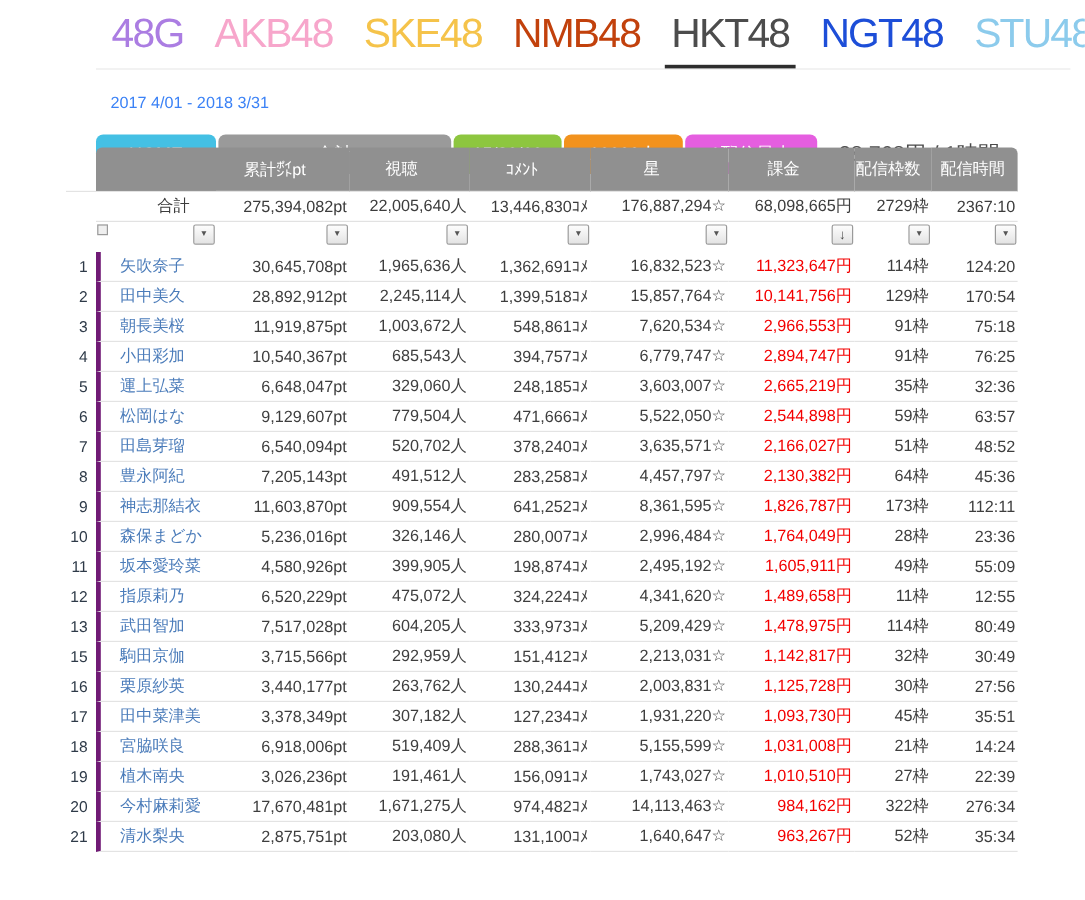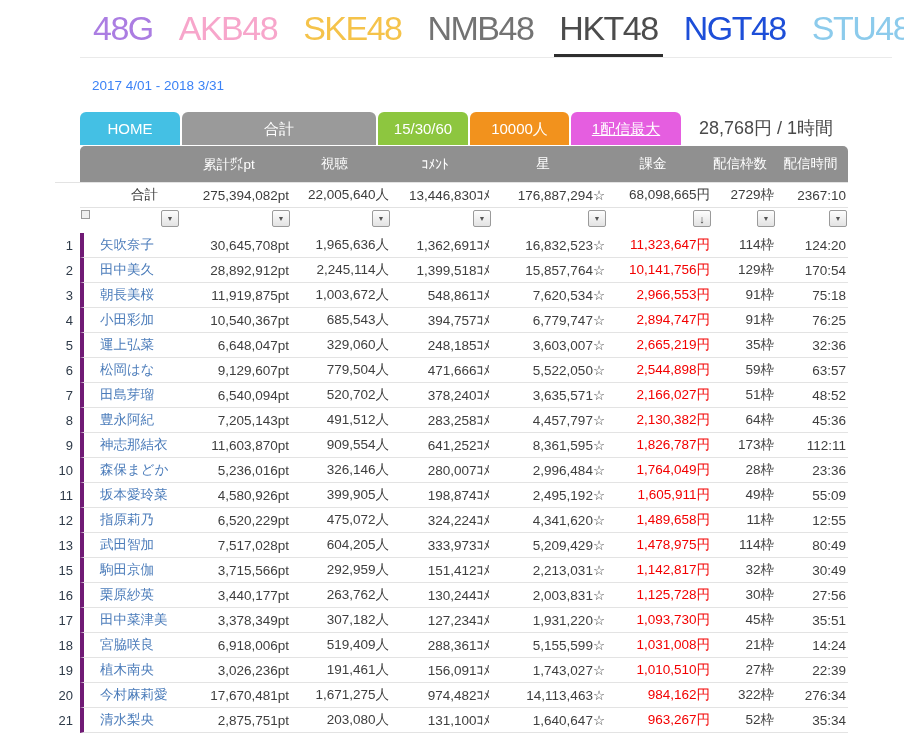--- a/index.html
+++ b/index.html
@@ -22,21 +22,21 @@
     border-radius:6px 6px 0 0;margin-right:2px;padding:0;cursor:pointer;
     font-family:"Liberation Sans","DejaVu Sans",sans-serif;}
   .tbtn.home{width:100px;}
   .tbtn.total{width:194px;}
   .tbtn.range{width:90px;}
   .tbtn.people{width:99px;}
   .tbtn.max{width:110px;margin-right:0;}
   .rate{margin-left:18px;font-size:18px;line-height:33px;color:#4a4a4a;white-space:nowrap;}
 
   
-  .tableWrap{position:absolute;left:55px;top:146px;width:793px;}
+  .tableWrap{position:absolute;left:55px;top:123px;width:793px;}
   table{border-collapse:separate;border-spacing:0;table-layout:fixed;width:793px;}
   td{box-sizing:border-box;overflow:hidden;white-space:nowrap;}
   tr.hd td{background:#909090;color:#fff;height:37px;font-size:13.5px;text-align:center;padding-right:14px;}
   tr.hd td.blank{background:transparent;padding:0;}
   tr.hd td.first{border-top-left-radius:5px;}
   tr.hd td.last{border-top-right-radius:5px;padding-right:4px;}
   tr.totalrow td{height:25px;font-size:13.5px;color:#3c3c3c;border-bottom:1px solid #e2e2e2;}
   tr.totalrow td.rank{border-bottom:none;}
   td.tlabel{text-align:right;padding-right:22px;color:#3c3c3c;}
   tr.filterrow td{height:25px;border:none;padding:2px 0 0 0;vertical-align:top;}
@@ -61,21 +61,21 @@
   <div class="tabbar" id="tabbar">
       <div class="tab" style="color: rgb(171, 125, 226);">
         <span>48G</span>
       </div>
       <div class="tab" style="color: rgb(247, 166, 203);">
         <span>AKB48</span>
       </div>
       <div class="tab" style="color: rgb(245, 195, 74);">
         <span>SKE48</span>
       </div>
-      <div class="tab" style="color: #737373;">
+      <div class="tab" style="color: #c2410c;">
         <span>NMB48</span>
       </div>
       <div class="tab active" style="color: rgb(76, 76, 76);">
         <span>HKT48</span>
       </div>
       <div class="tab" style="color: #1d4ed8;">
         <span>NGT48</span>
       </div>
       <div class="tab" style="color: rgb(140, 203, 236);">
         <span>STU48</span>

